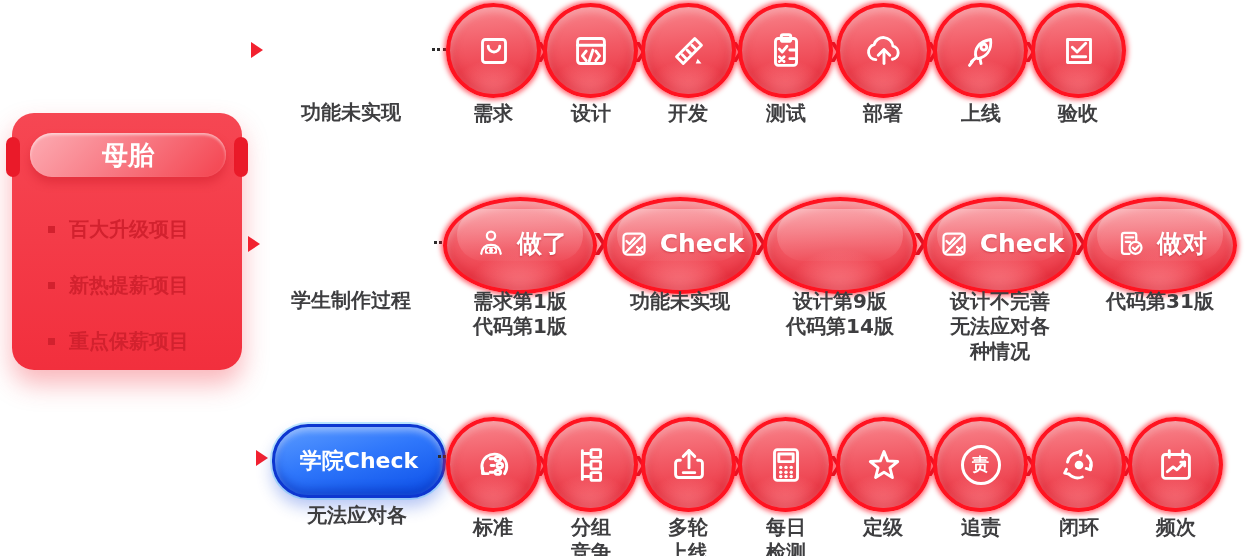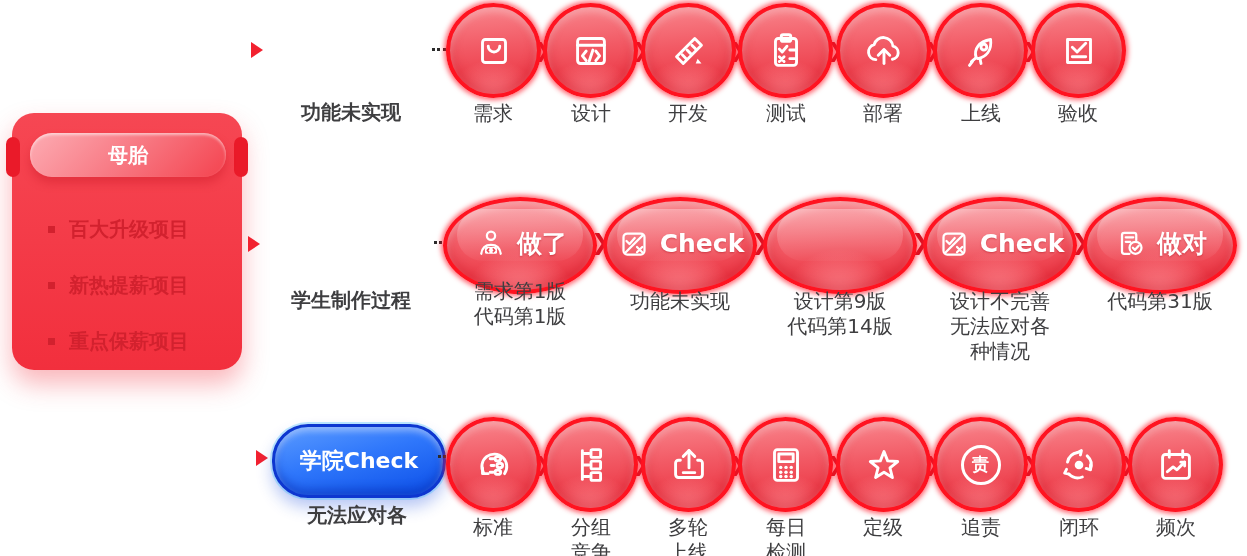--- a/index.html
+++ b/index.html
@@ -8,21 +8,21 @@
 
   
   .panel{position:absolute;left:12px;top:113px;width:230px;height:257px;border-radius:22px;
          background:linear-gradient(180deg,#f64753 0%,#f22f3d 100%);
          box-shadow:0 14px 26px rgba(242,47,61,.35);}
   .bump{position:absolute;width:14px;height:40px;top:24px;border-radius:8px;background:#ea1a29;}
   .bump.l{left:-6px;} .bump.r{right:-6px;}
   .panel-title{position:absolute;left:18px;right:16px;top:20px;height:44px;border-radius:22px;
          background:linear-gradient(135deg,#fdacb3 0%,#f87e88 45%,#f4434f 100%);
          box-shadow:inset 0 2px 3px rgba(255,255,255,.55),0 6px 10px rgba(195,18,32,.35);
-         color:#fff;font-size:20px;font-weight:bold;display:flex;align-items:center;justify-content:center;}
+         color:#fff;font-size:26px;font-weight:bold;display:flex;align-items:center;justify-content:center;}
   .panel-list{position:absolute;left:36px;right:8px;top:88px;margin:0;padding:0;list-style:none;}
   .panel-list li{display:flex;align-items:center;height:56px;color:#d2212e;font-size:20px;font-weight:bold;}
   .sq{width:7px;height:7px;background:#d2212e;margin-right:14px;flex:0 0 auto;}
 
   
   .pill{position:absolute;border-radius:36px;color:#fff;font-weight:bold;font-size:22px;
         display:flex;align-items:center;justify-content:center;
         background:linear-gradient(165deg,#5c9cff 0%,#2f77fb 45%,#0c4fe8 100%);
         border:3px solid #0d37d0;
         box-shadow:0 0 0 2px rgba(70,190,255,.35),0 9px 16px rgba(25,75,220,.32),
@@ -41,21 +41,21 @@
                    inset 0 -5px 12px rgba(200,12,28,.38);
         display:flex;align-items:center;justify-content:center;}
   .node.sm{width:87px;height:87px;}
   .node.sm svg{width:46px;height:46px;}
   .node.lg{width:146px;height:89px;border-radius:50%;}
   .node.lg svg{width:36px;height:36px;}
   .hl{position:absolute;left:10px;right:10px;top:8px;height:52px;border-radius:28px;
       background:linear-gradient(180deg,rgba(255,255,255,.32),rgba(255,255,255,.03));}
   .lgrow{position:relative;display:flex;align-items:center;justify-content:flex-start;gap:8px;margin-top:-4px;}
   .ntext{color:#fff;font-size:25px;font-weight:bold;text-shadow:0 1px 2px rgba(160,8,20,.4);}
-  .node-label{position:absolute;text-align:center;color:#3e3e40;font-size:20px;font-weight:normal;
+  .node-label{position:absolute;text-align:center;color:#3e3e40;font-size:20px;font-weight:bold;
               line-height:25px;white-space:pre-line;}
   .chev{position:absolute;color:#cf1020;font-size:20px;font-weight:bold;}
   .chev.big{font-size:22px;}
   .zcircle{width:34px;height:34px;border:3px solid #fff;border-radius:50%;
            display:flex;align-items:center;justify-content:center;
            color:#fff;font-size:17px;font-weight:bold;}
   svg{fill:none;stroke:#fff;stroke-width:3;stroke-linecap:round;stroke-linejoin:round;}
 </style>
 </head>
 <body>
@@ -211,21 +211,21 @@
       <svg viewBox="0 0 48 48">
           <path d="M31 19v-7a3 3 0 0 0-3-3H15a3 3 0 0 0-3 3v22a3 3 0 0 0 3 3h7"></path>
           <path d="M17 15h10M17 21h6"></path>
           <circle cx="30" cy="29" r="8"></circle>
           <path d="M26.5 29l2.8 2.8 5-5.6"></path>
         </svg>
       <span class="ntext">做对</span>
     </div>
   </div>
 
-  <div class="node-label" style="left:445px;top:279px;width:150px">需求第1版
+  <div class="node-label" style="left:445px;top:289px;width:150px">需求第1版
 代码第1版</div>
   <div class="node-label" style="left:605px;top:289px;width:150px">功能未实现</div>
   <div class="node-label" style="left:765px;top:289px;width:150px">设计第9版
 代码第14版</div>
   <div class="node-label" style="left:925px;top:289px;width:150px">设计不完善
 无法应对各
 种情况</div>
   <div class="node-label" style="left:1085px;top:289px;width:150px">代码第31版</div>
 
   <div class="tri" style="left:256px;top:450px"></div>

